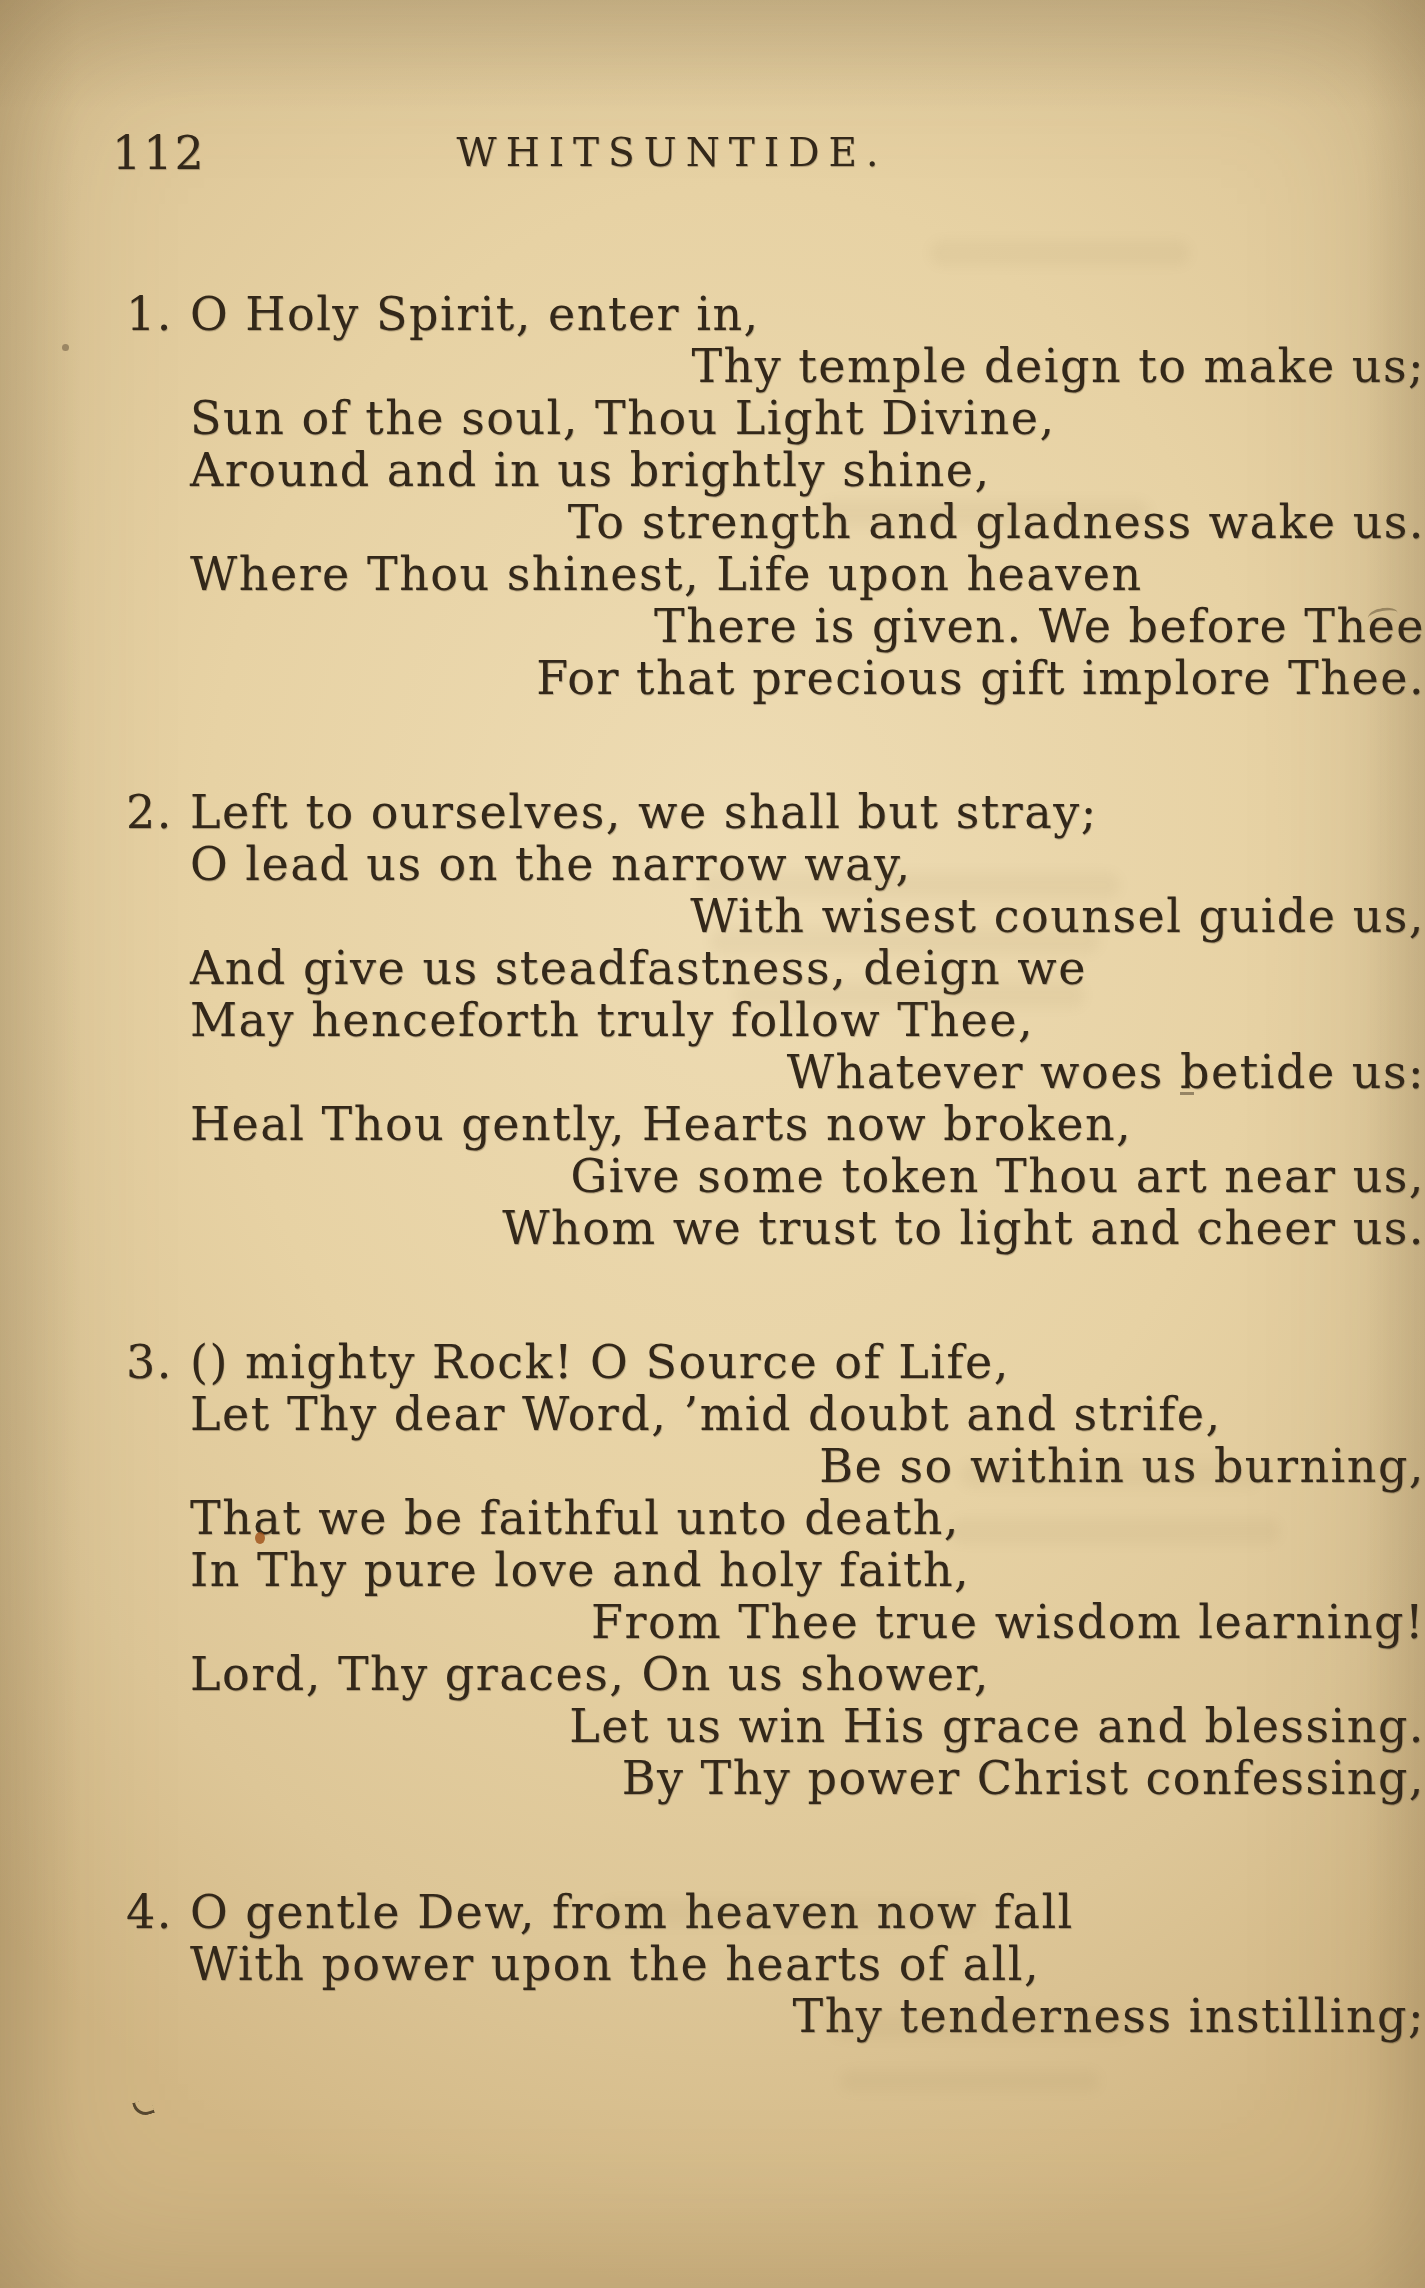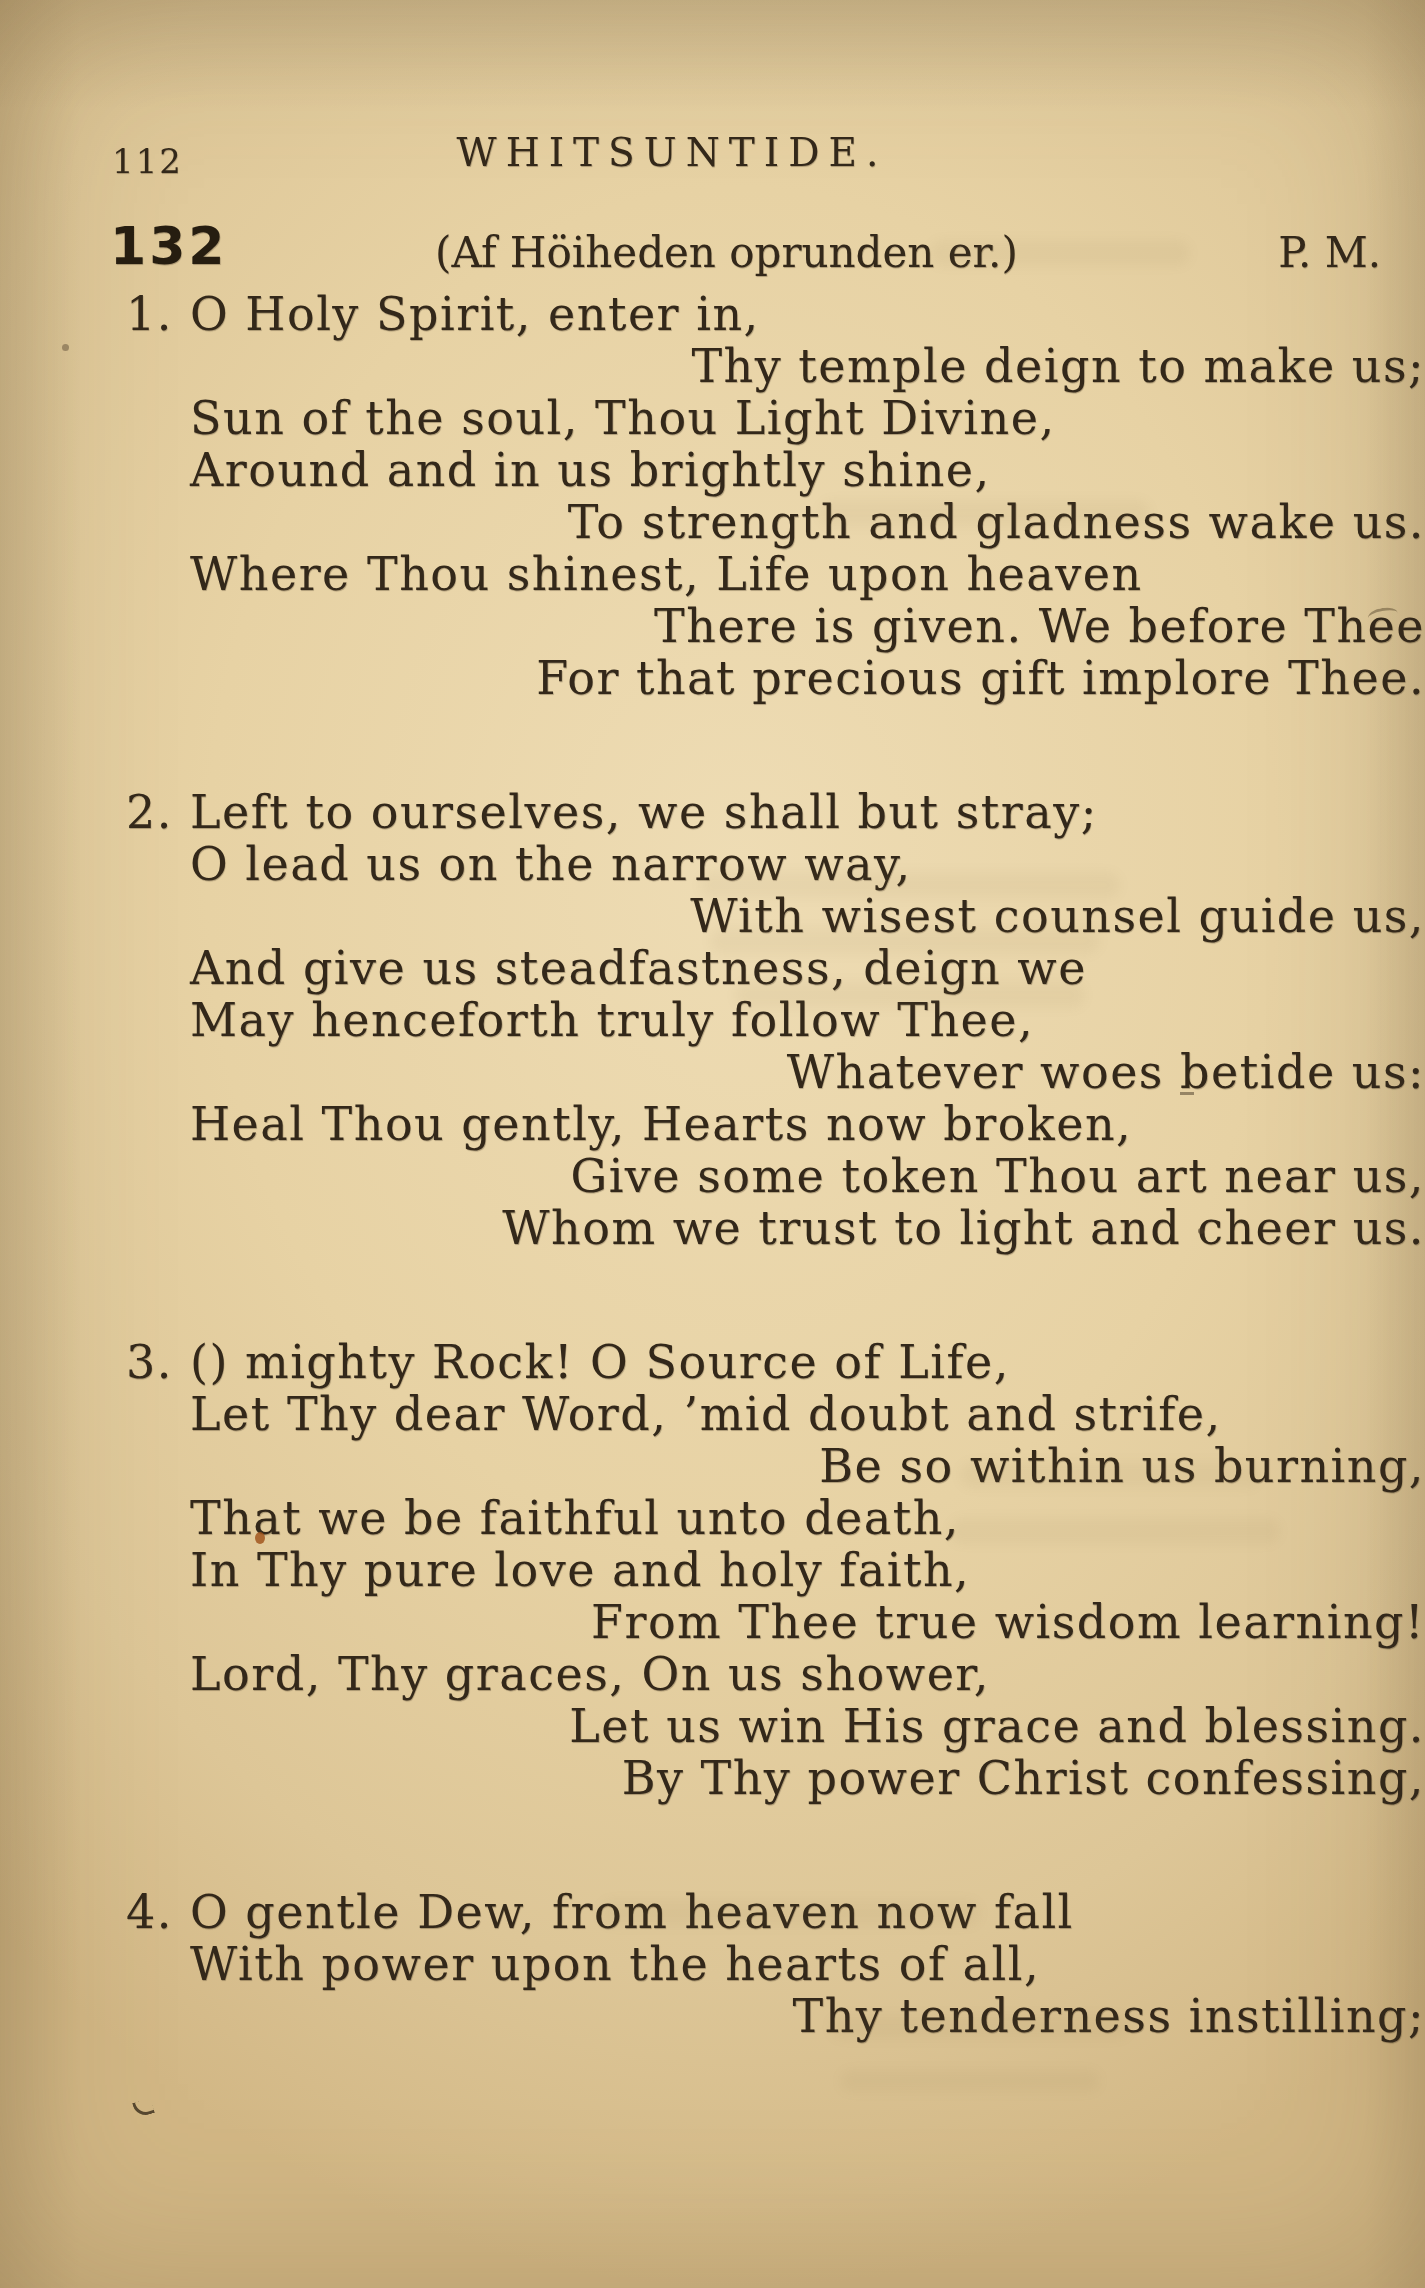--- a/index.html
+++ b/index.html
@@ -14,21 +14,21 @@
       linear-gradient(180deg, rgba(115,95,65,.16) 0%, rgba(115,95,65,0) 110px),
       linear-gradient(90deg, rgba(110,90,60,.14) 0%, rgba(110,90,60,0) 80px),
       linear-gradient(270deg, rgba(110,90,60,.12) 0%, rgba(110,90,60,0) 60px),
       radial-gradient(ellipse 78% 62% at 52% 38%, #eedcb4 0%, #e7d2a4 48%, #ddc697 78%, #d2b785 100%);
     box-shadow: inset 0 0 170px rgba(110,85,45,.30);
   }
   .page *{text-shadow: 0.6px 0.8px 0.7px rgba(60,45,25,.32);}
 
   
   .page-header{position:absolute;top:0;left:0;right:0;height:200px;}
-  .page-num{position:absolute;left:112px;top:141px;font-size:34px;letter-spacing:2px;}
+  .page-num{position:absolute;left:112px;top:126px;font-size:46px;letter-spacing:2px;}
   .section-title{position:absolute;left:672px;top:130px;transform:translateX(-50%);
     font-size:39px;letter-spacing:9px;white-space:nowrap;}
 
   
   .hymn-header{position:absolute;top:214px;left:0;right:0;height:70px;}
   .hymn-number{position:absolute;left:110px;top:2px;
     font-family:"DejaVu Sans", sans-serif;font-weight:700;font-size:52px;
     letter-spacing:3px;color:#261d10;}
   .hymn-tune{position:absolute;left:435px;top:14px;font-size:42px;white-space:nowrap;}
   .hymn-meter{position:absolute;right:44px;top:14px;font-size:42px;white-space:nowrap;}
@@ -53,25 +53,20 @@
 </head>
 <body>
 
 <div class="page">
 
   <div class="page-header">
     <span class="page-num">112</span>
     <span class="section-title">WHITSUNTIDE.</span>
   </div>
 
-  <div class="hymn-header">
-    <span class="hymn-number">132</span>
-    <span class="hymn-tune">(Af Höiheden oprunden er.)</span>
-    <span class="hymn-meter">P. M.</span>
-  </div>
 
   <div id="verses">
       <div class="verse">
         <span class="vnum">1.</span>
         <div class="line">O Holy Spirit, enter in,</div>
         <div class="line ind">Thy temple deign to make us;</div>
         <div class="line">Sun of the soul, Thou Light Divine,</div>
         <div class="line">Around and in us brightly shine,</div>
         <div class="line ind">To strength and gladness wake us.</div>
         <div class="line">Where Thou shinest, Life upon heaven</div>

